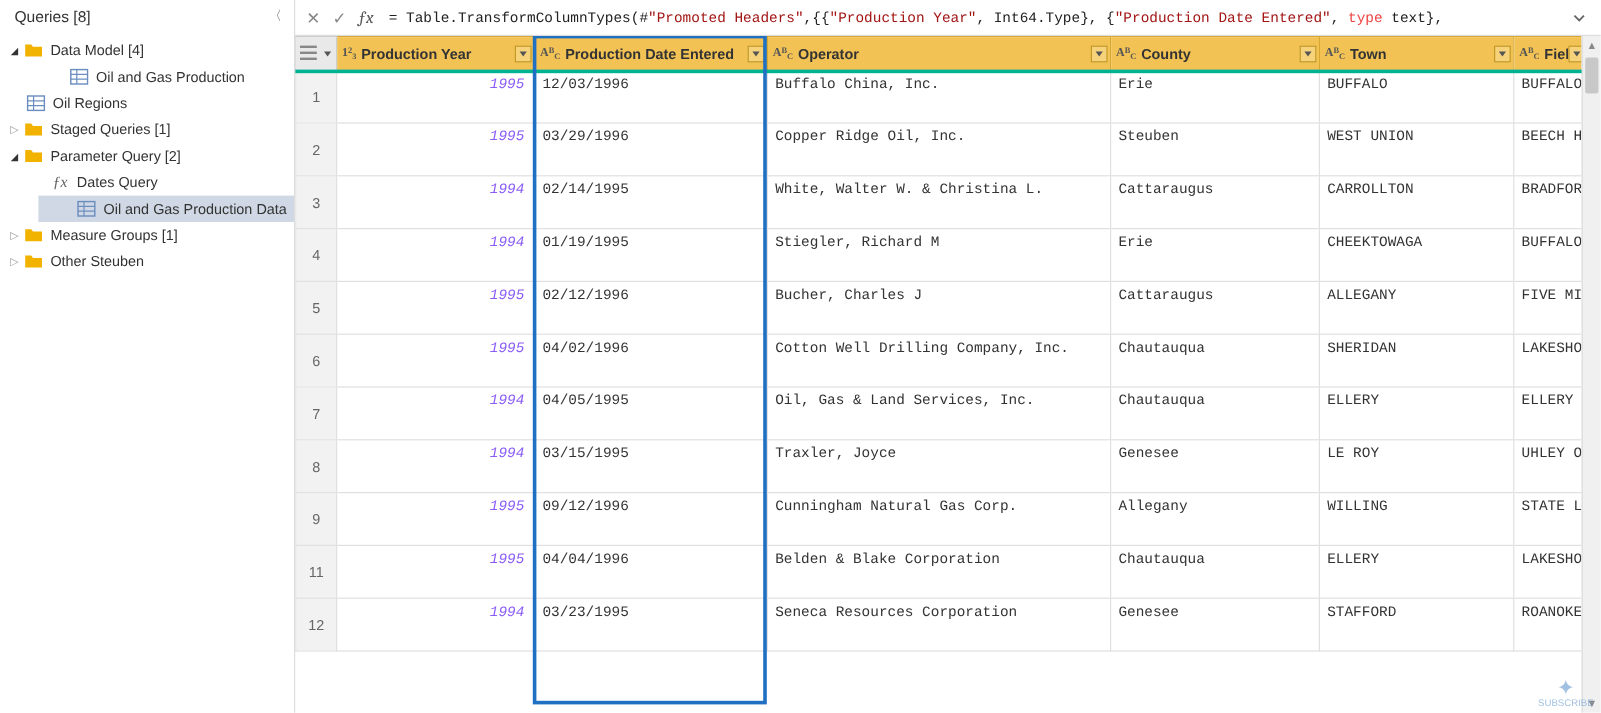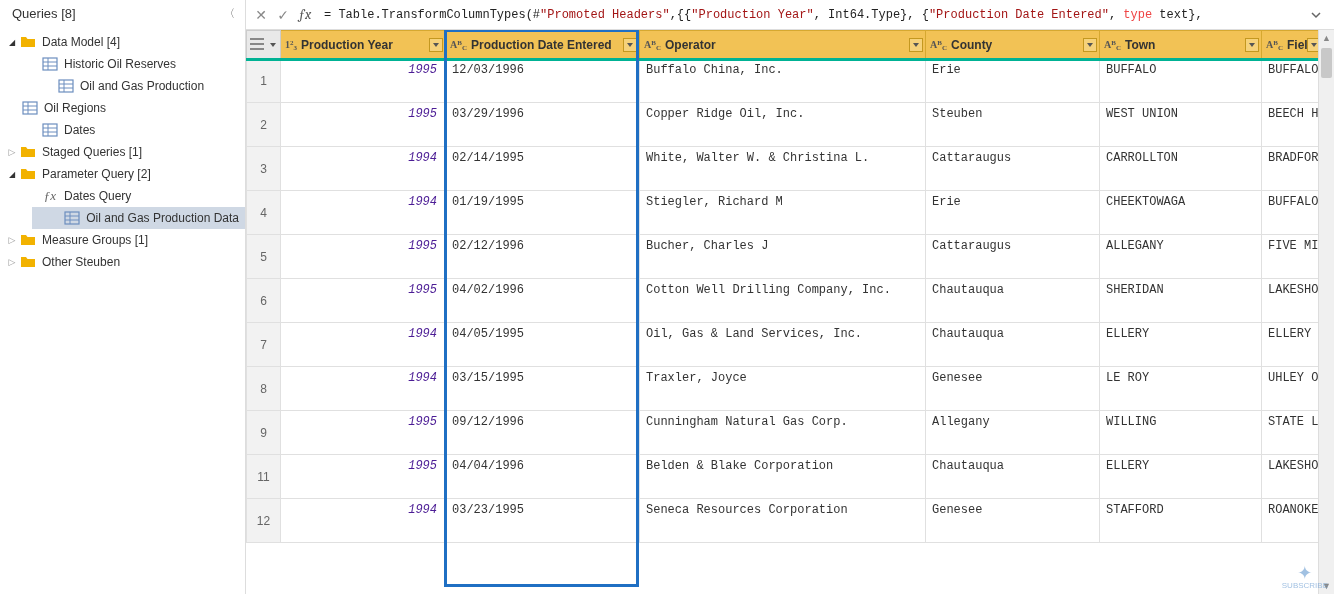--- a/index.html
+++ b/index.html
@@ -222,21 +222,21 @@
     background: #f2f2f2;
     text-align: center;
     font-family: "Segoe UI", sans-serif;
     color: #666;
     vertical-align: middle;
     padding-top: 0;
   }
   tbody td.year {
     text-align: right;
     padding-right: 8px;
-    color: #4c1d95;
+    color: #8b5cf6;
     font-style: italic;
   }
 
   .col-rownum { width: 34px; }
   .col-year   { width: 165px; }
   .col-date   { width: 194px; }
   .col-op     { width: 286px; }
   .col-county { width: 174px; }
   .col-town   { width: 162px; }
   .col-field  { width: 62px; }
@@ -304,67 +304,43 @@
     <div class="queries-tree" id="queries-tree">
         <div class="tree-item" style="padding-left: 6px;">
           <span class="expander" style="color: rgb(51, 51, 51); font-size: 8px;">◢</span>
           <span class="tree-icon folder-icon">
             <svg width="16" height="16" viewBox="0 0 16 16">
               <path d="M1 3h5l1.5 2H15v8H1z"></path>
             </svg>
           </span>
           <span class="label">Data Model [4]</span>
         </div>
-        <div class="tree-item" style="padding-left: 28px;">
+        <div class="tree-item" style="padding-left: 44px;">
           <span class="expander"></span>
           <span class="tree-icon table-icon">
             <svg width="16" height="16" viewBox="0 0 16 16">
               <rect x="1" y="2" width="14" height="12" fill="none" stroke="#6c8ebf" stroke-width="1.2"></rect>
               <line x1="1" y1="6" x2="15" y2="6" stroke="#6c8ebf"></line>
               <line x1="1" y1="10" x2="15" y2="10" stroke="#6c8ebf"></line>
               <line x1="6" y1="2" x2="6" y2="14" stroke="#6c8ebf"></line>
             </svg>
           </span>
-          <span class="label">Historic Oil Reserves</span>
-        </div>
-        <div class="tree-item" style="padding-left: 44px;">
+          <span class="label">Oil and Gas Production</span>
+        </div>
+        <div class="tree-item" style="">
           <span class="expander"></span>
           <span class="tree-icon table-icon">
             <svg width="16" height="16" viewBox="0 0 16 16">
               <rect x="1" y="2" width="14" height="12" fill="none" stroke="#6c8ebf" stroke-width="1.2"></rect>
               <line x1="1" y1="6" x2="15" y2="6" stroke="#6c8ebf"></line>
               <line x1="1" y1="10" x2="15" y2="10" stroke="#6c8ebf"></line>
               <line x1="6" y1="2" x2="6" y2="14" stroke="#6c8ebf"></line>
             </svg>
           </span>
-          <span class="label">Oil and Gas Production</span>
-        </div>
-        <div class="tree-item" style="">
-          <span class="expander"></span>
-          <span class="tree-icon table-icon">
-            <svg width="16" height="16" viewBox="0 0 16 16">
-              <rect x="1" y="2" width="14" height="12" fill="none" stroke="#6c8ebf" stroke-width="1.2"></rect>
-              <line x1="1" y1="6" x2="15" y2="6" stroke="#6c8ebf"></line>
-              <line x1="1" y1="10" x2="15" y2="10" stroke="#6c8ebf"></line>
-              <line x1="6" y1="2" x2="6" y2="14" stroke="#6c8ebf"></line>
-            </svg>
-          </span>
           <span class="label">Oil Regions</span>
-        </div>
-        <div class="tree-item" style="padding-left: 28px;">
-          <span class="expander"></span>
-          <span class="tree-icon table-icon">
-            <svg width="16" height="16" viewBox="0 0 16 16">
-              <rect x="1" y="2" width="14" height="12" fill="none" stroke="#6c8ebf" stroke-width="1.2"></rect>
-              <line x1="1" y1="6" x2="15" y2="6" stroke="#6c8ebf"></line>
-              <line x1="1" y1="10" x2="15" y2="10" stroke="#6c8ebf"></line>
-              <line x1="6" y1="2" x2="6" y2="14" stroke="#6c8ebf"></line>
-            </svg>
-          </span>
-          <span class="label">Dates</span>
         </div>
         <div class="tree-item" style="padding-left: 6px;">
           <span class="expander" style="color: rgb(153, 153, 153); font-size: 9px;">▷</span>
           <span class="tree-icon folder-icon">
             <svg width="16" height="16" viewBox="0 0 16 16">
               <path d="M1 3h5l1.5 2H15v8H1z"></path>
             </svg>
           </span>
           <span class="label">Staged Queries [1]</span>
         </div>

